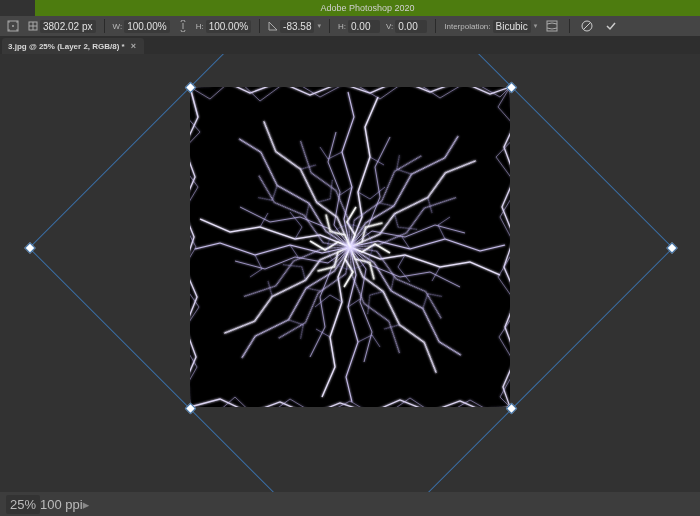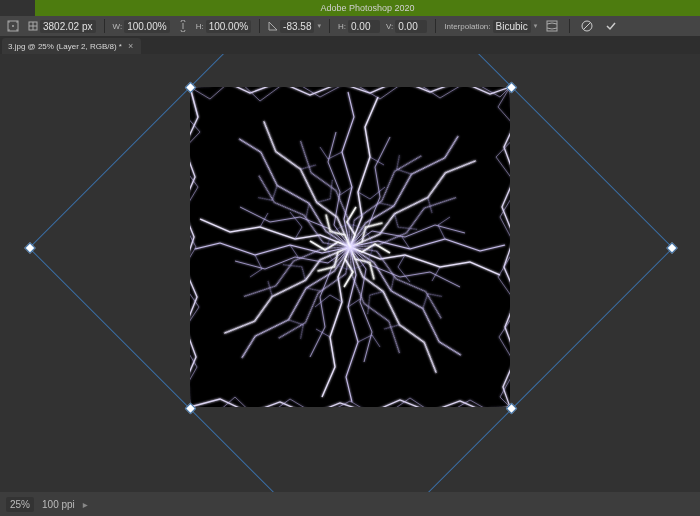--- a/index.html
+++ b/index.html
@@ -6,25 +6,25 @@
   .title-bar{height:16px;background:#4d7c0f;display:flex;align-items:center;justify-content:center;margin-left:35px;}
   .title-bar span{color:#d0d0d0;font-size:9px;}
   .options-bar{height:20px;background:#454545;display:flex;align-items:center;padding:0 4px;gap:6px;color:#ccc;}
   .options-bar .field{display:flex;align-items:center;gap:2px;}
   .options-bar .sep{width:1px;height:14px;background:#2a2a2a;margin:0 2px;}
   .options-bar svg{display:block;}
   .options-bar .lbl{color:#bbb;font-size:8px;}
   .options-bar .val{background:#3a3a3a;padding:1px 3px;border-radius:2px;color:#e0e0e0;font-size:10px;min-width:26px;display:inline-block;}
   .options-bar .drop{color:#999;font-size:7px;margin-left:1px;}
   .options-bar .btn{padding:2px 3px;border-radius:2px;cursor:pointer;}
-  .tab-strip{height:18px;background:#2e2e2e;display:flex;align-items:flex-end;padding-left:2px;}
+  .tab-strip{height:18px;background:#2e2e2e;display:flex;align-items:flex-end;padding-left:2px;font-weight:bold;}
   .tab{background:#383838;color:#d8d8d8;font-size:8px;padding:3px 8px 3px 6px;border-top-left-radius:3px;border-top-right-radius:3px;display:flex;align-items:center;gap:6px;}
   .tab .x{color:#aaa;font-size:9px;cursor:pointer;}
   .canvas-area{position:absolute;top:54px;left:0;right:0;bottom:24px;background:#323232;overflow:hidden;}
-  .status-bar{position:absolute;left:0;right:0;bottom:0;height:24px;background:#3d3d3d;display:flex;align-items:center;padding:0 6px;gap:8px;color:#bbb;font-size:10px;}
+  .status-bar{position:absolute;left:0;right:0;bottom:0;height:24px;background:#3d3d3d;display:flex;align-items:center;padding:0 6px;gap:0;color:#bbb;font-size:13px;}
   .status-bar .box{background:#333;padding:2px 4px;border-radius:2px;}
   
   .image{position:absolute;left:190px;top:33px;width:320px;height:320px;background:#000;overflow:hidden;}
   .image svg{width:100%;height:100%;display:block;}
   
   .bbox{position:absolute;left:123px;top:-34px;width:454px;height:454px;border:1px solid #3a6ea5;transform:rotate(45deg);transform-origin:center center;pointer-events:none;}
   .handle{width:6px;height:6px;background:#fff;border:1px solid #3a6ea5;position:absolute;pointer-events:auto;} .h-tr{right:-4px;top:-4px;}
   .h-bl{left:-4px;bottom:-4px;}
   .h-t{left:calc(50% - 4px);top:-4px;} .h-b{left:calc(50% - 4px);bottom:-4px;}
   .h-l{left:-4px;top:calc(50% - 4px);} .h-r{right:-4px;top:calc(50% - 4px);}

